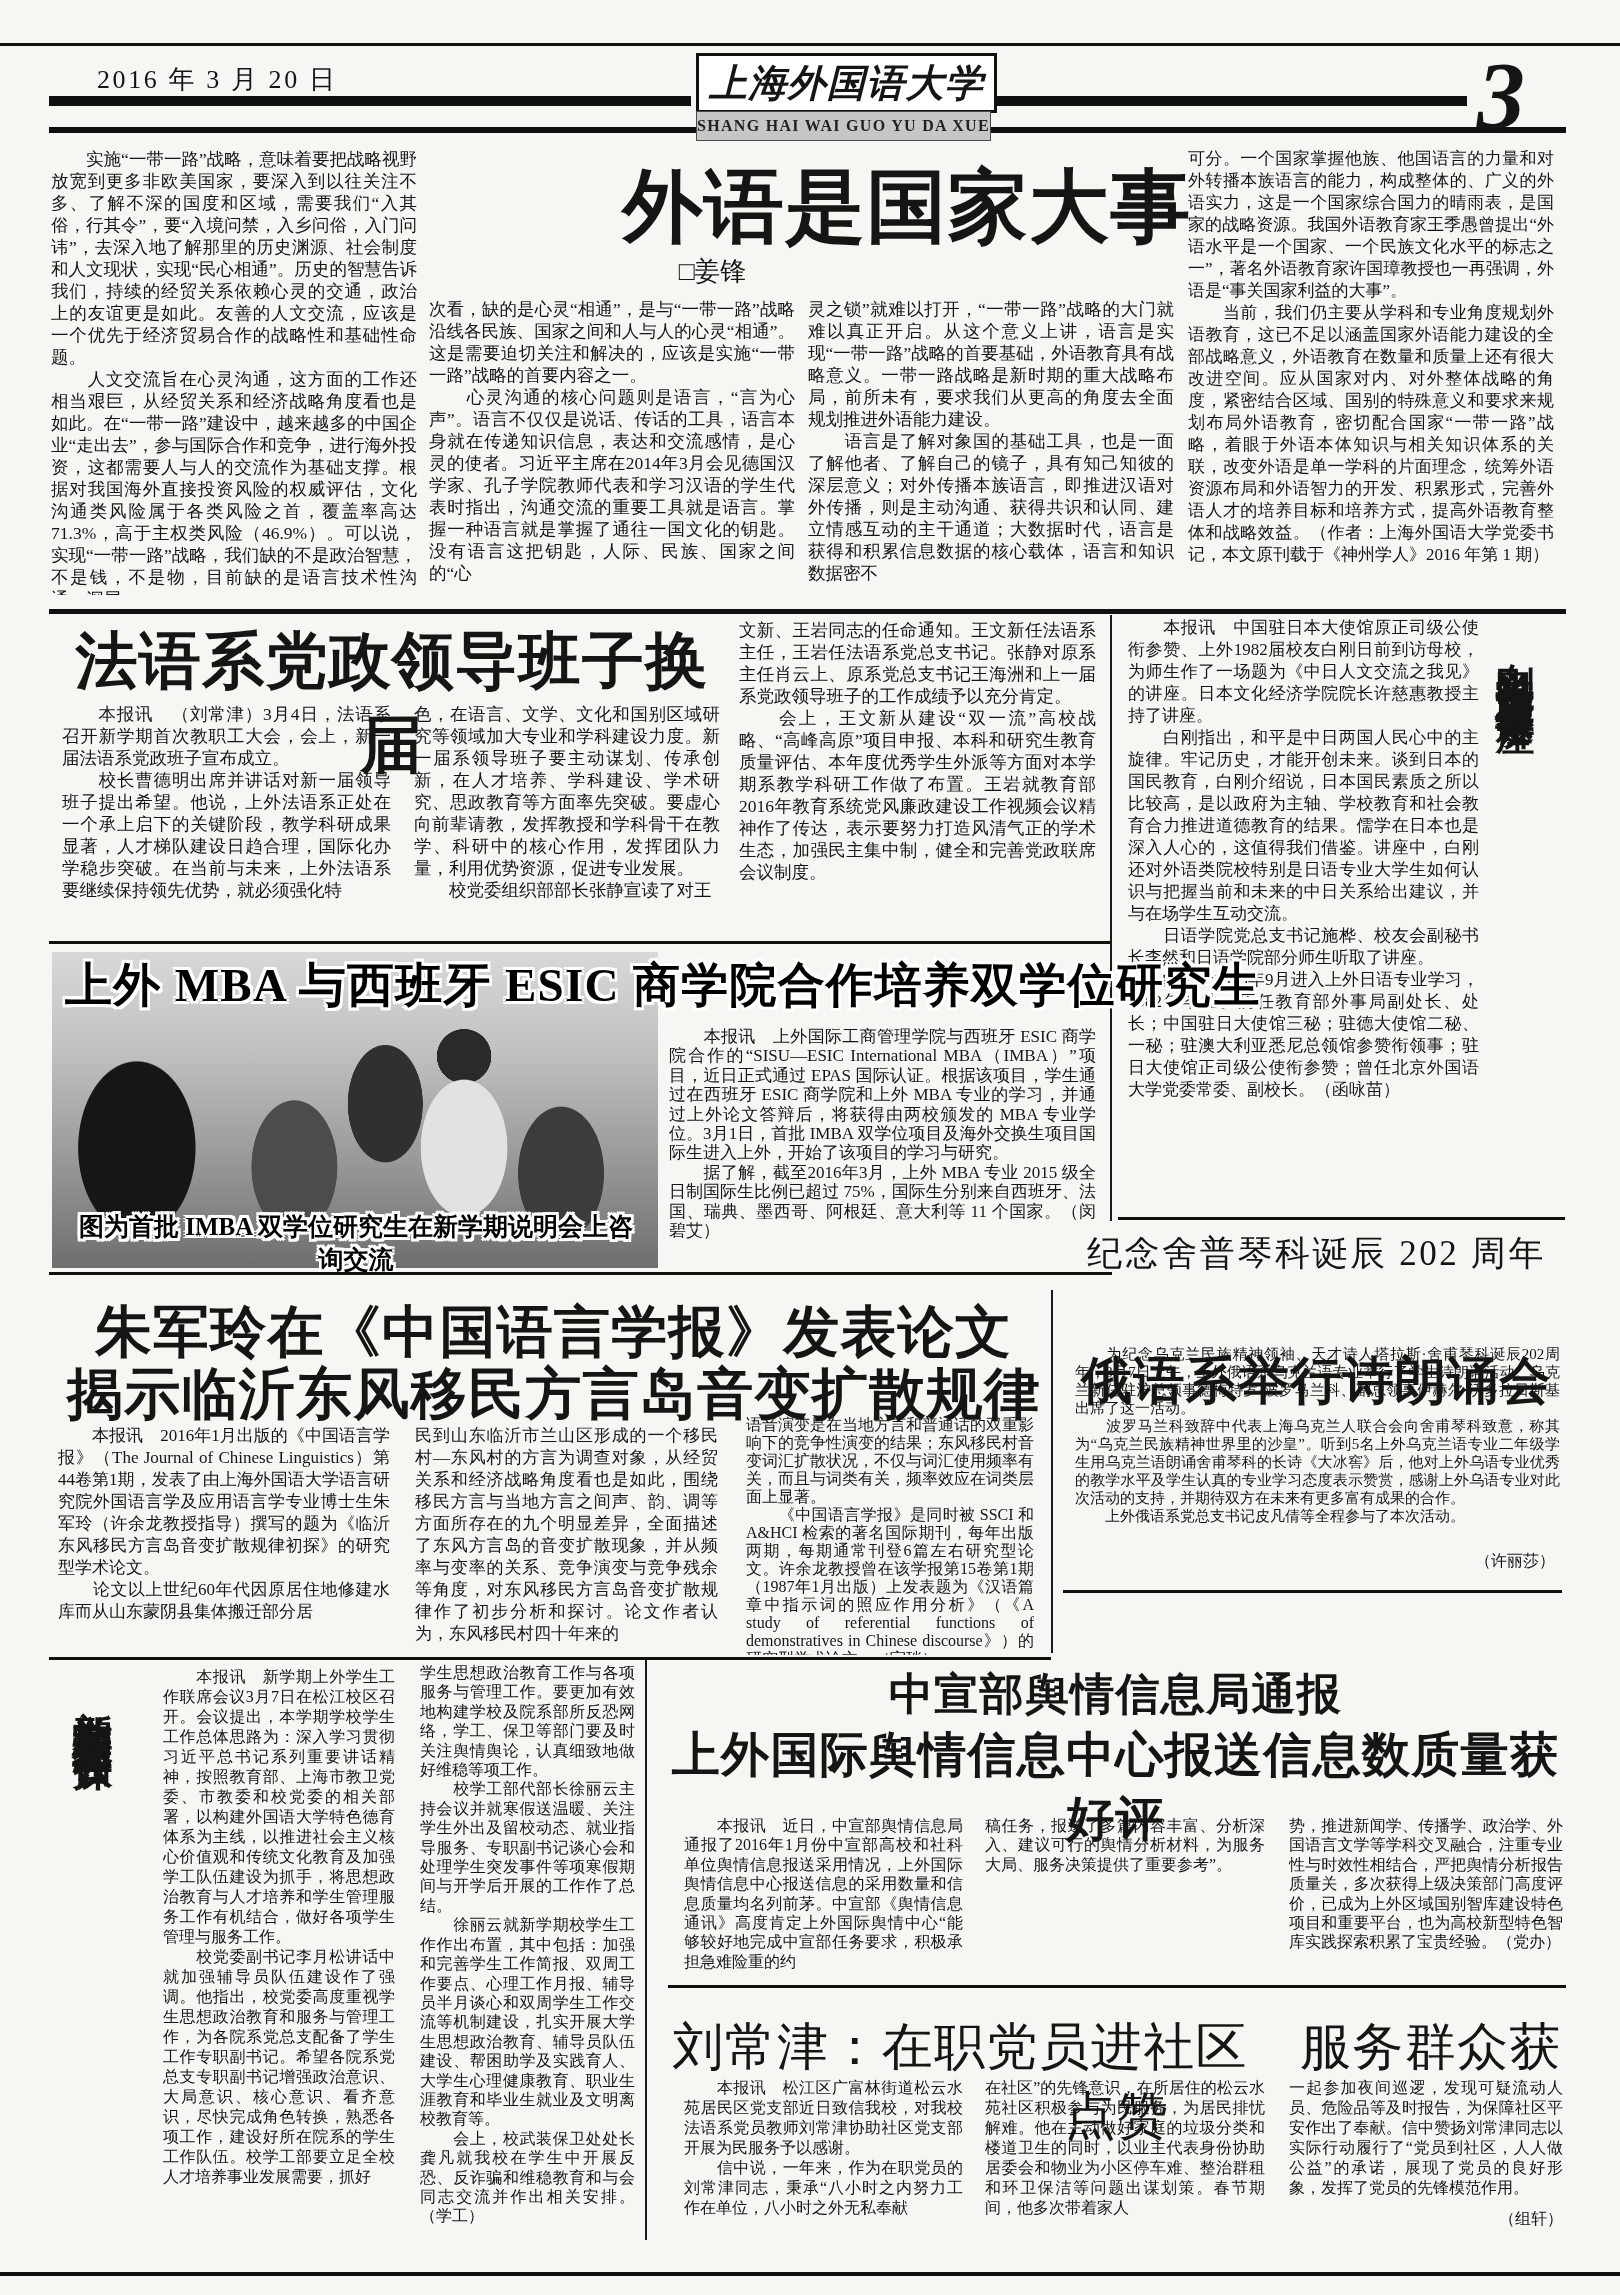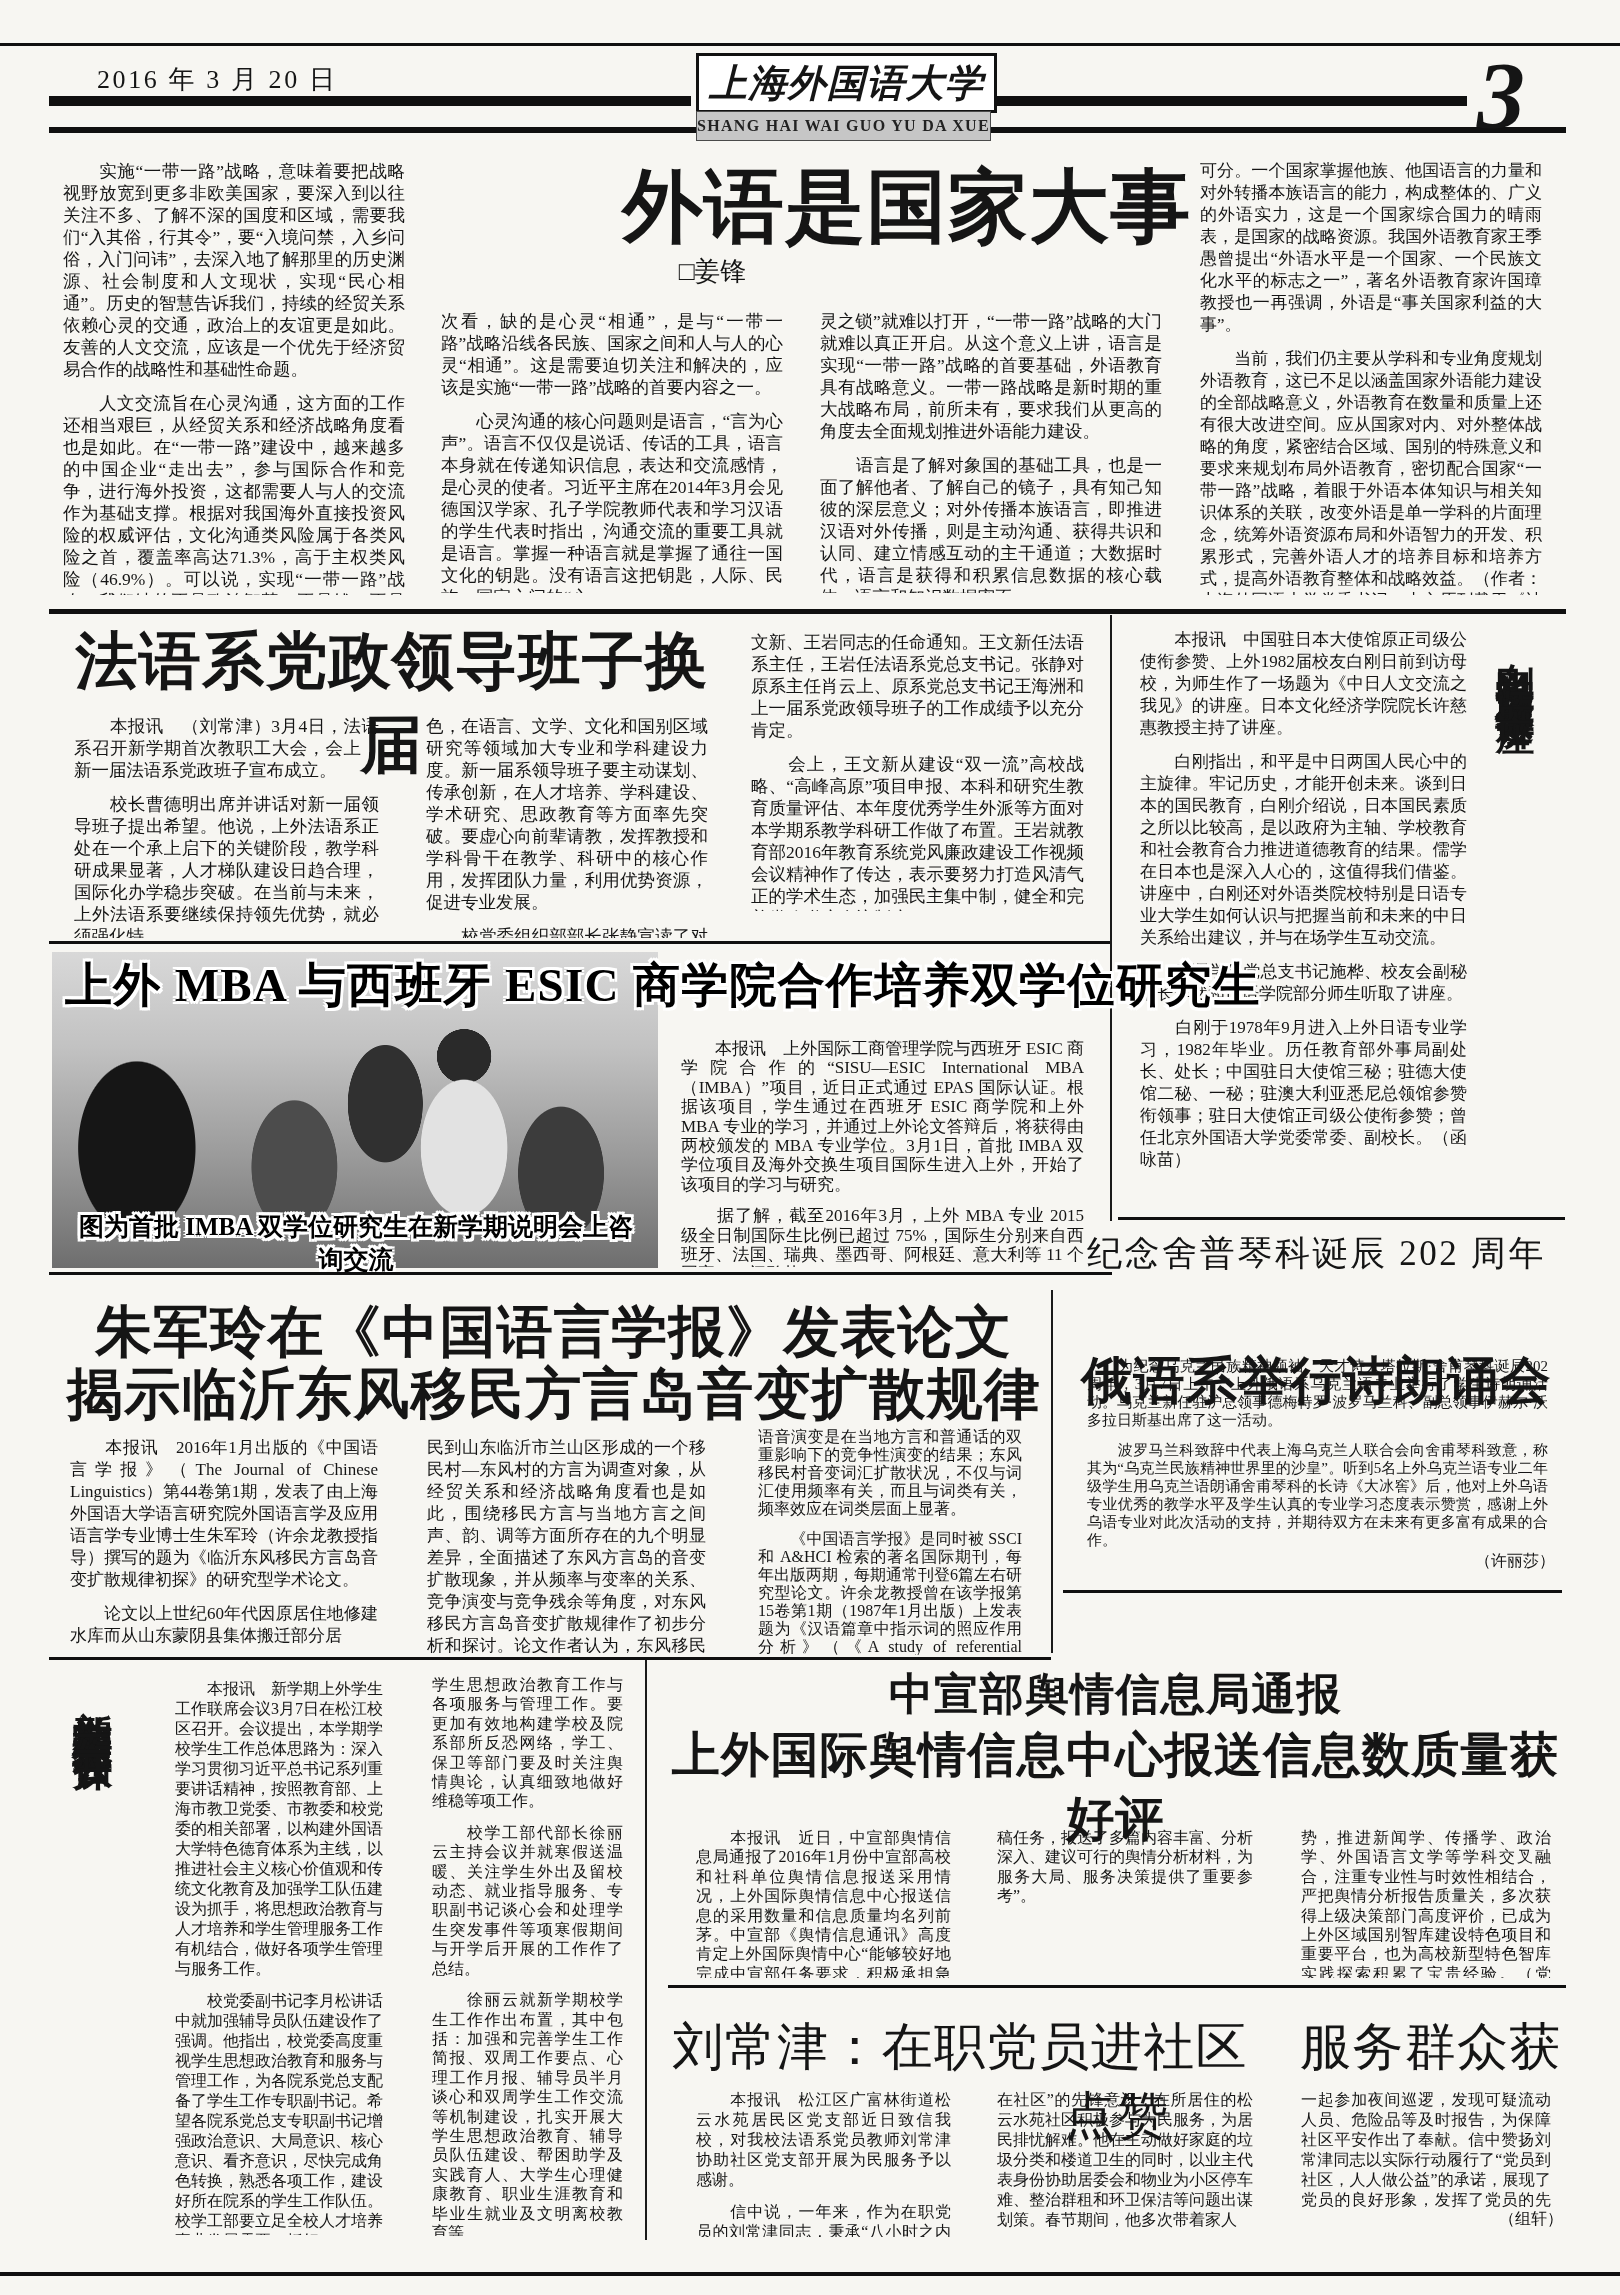--- a/index.html
+++ b/index.html
@@ -2,21 +2,21 @@
 <html style="font-size:10.4px"><head>
 <meta charset="utf-8">
 <style>
   html,body{margin:0;padding:0;background:#888;}
   #page{position:relative;width:1621px;height:2295px;background:#f7f6f2;color:#151515;
         font-family:"Liberation Serif", serif;overflow:hidden;}
   .abs{position:absolute;}
   .rule{position:absolute;background:#101010;}
   .vline{position:absolute;background:#1a1a1a;}
   .col{position:absolute;text-align:justify;overflow:hidden;}
-  .para{margin:12px;padding:0;}
+  .para{margin:0;padding:0;}
   .center{text-align:center;}
   .right{text-align:right;}
   .headline{font-weight:bold;letter-spacing:1.3px;}
   
   .date{position:absolute;left:97px;top:62px;font-size:26px;letter-spacing:2.6px;}
   .mastbox{position:absolute;left:696px;top:53px;width:295px;height:54px;background:#fff;
            border:3.2px solid #111;display:flex;align-items:center;justify-content:center;}
   .masttitle{font-size:38px;font-weight:bold;font-style:italic;letter-spacing:1.3px;}
   .pinyin{position:absolute;left:696px;top:111px;width:295px;height:30px;background:#c6c6c6;
           border:1.9px solid #4a4a4a;box-sizing:border-box;display:flex;align-items:center;justify-content:center;

